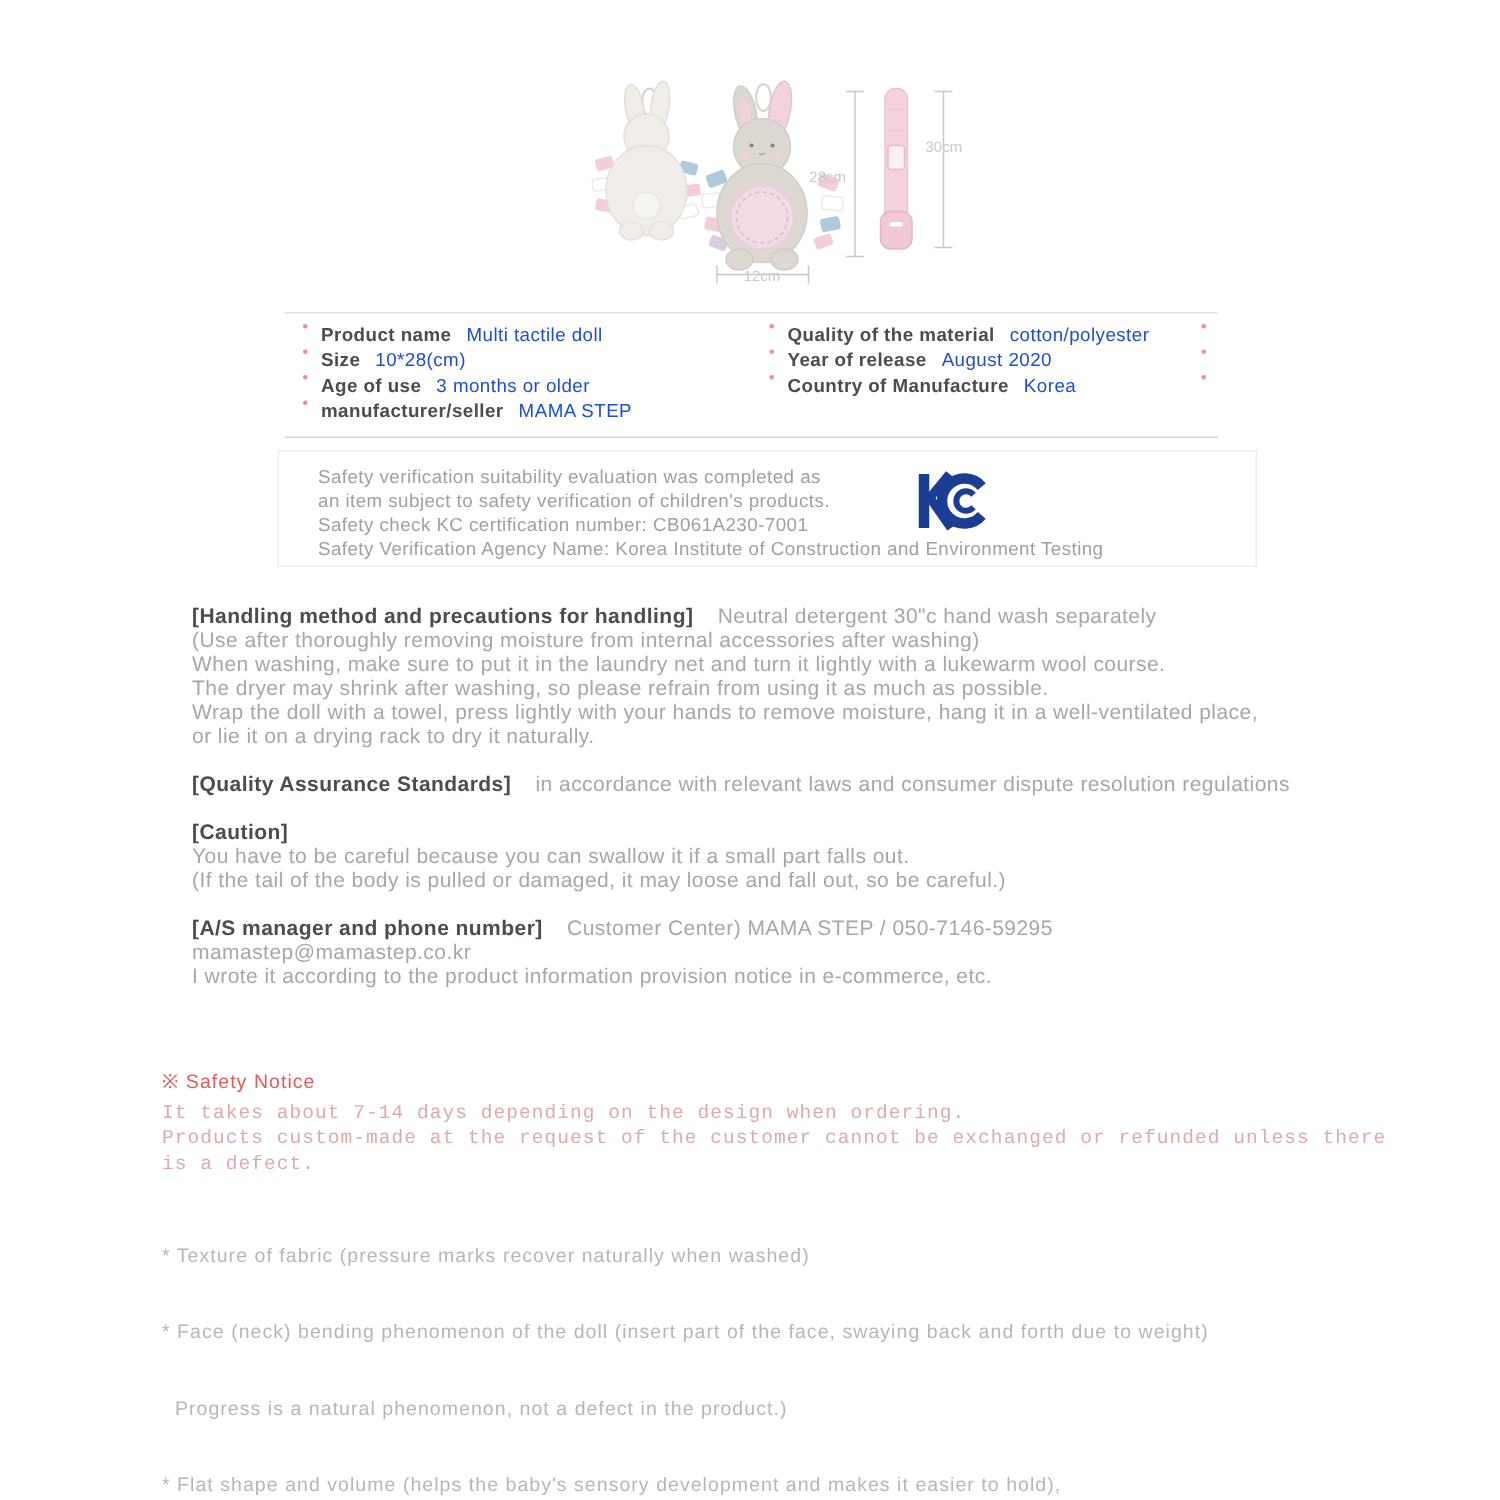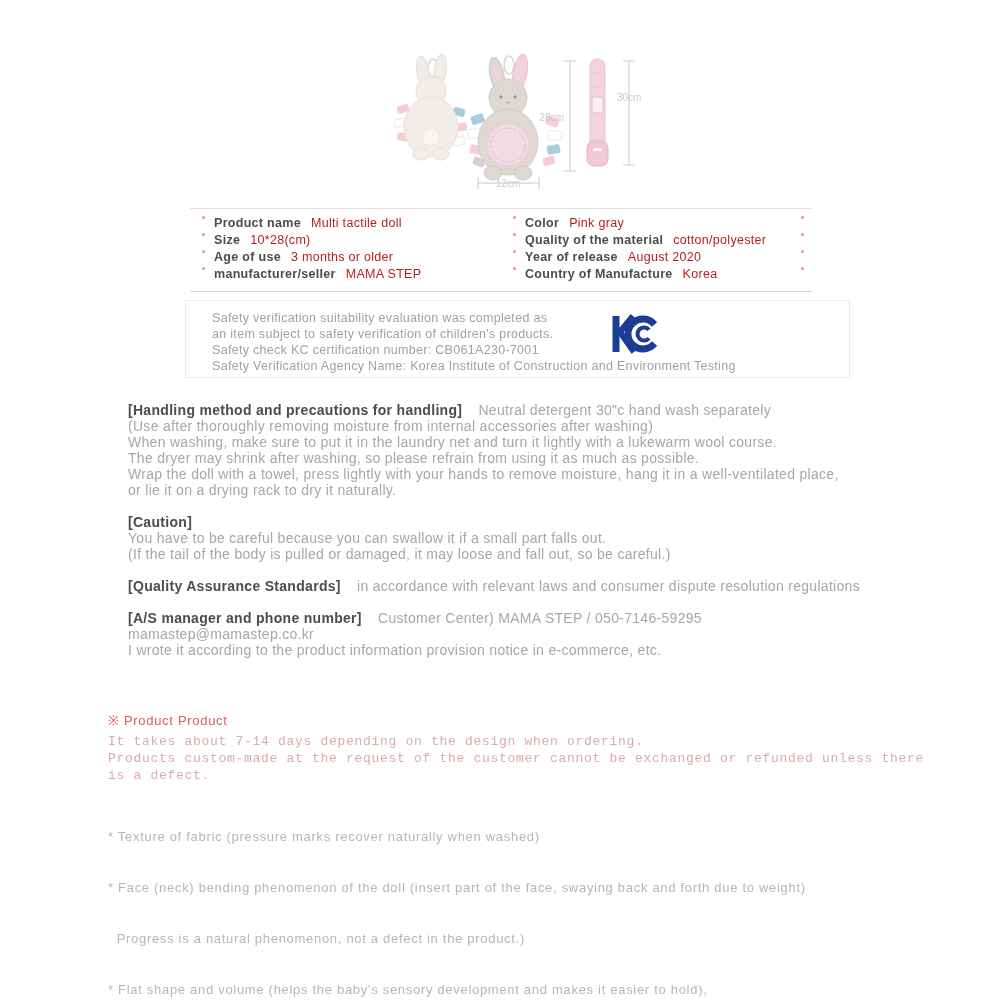--- a/index.html
+++ b/index.html
@@ -10,24 +10,24 @@
   .hero{position:absolute;left:383px;top:53px;width:270px;height:148px;}
 
   
   .info-table{position:absolute;left:190px;top:208px;width:622px;
       border-top:1px solid #e3e1df;border-bottom:1px solid #d6d4d2;
       padding:7px 0 7px;display:grid;grid-template-columns:1fr 1fr;}
   .info-row{display:flex;align-items:flex-start;height:17px;font-size:12.5px;letter-spacing:.3px;}
   .bullet{width:3px;height:3px;border-radius:50%;background:#ef8a9b;margin:0 9px 0 12px;flex:none;}
   .bullet.trail{margin-left:auto;margin-right:8px;}
   .info-label{font-weight:bold;color:#4f4b49;}
-  .info-value{color:#b91c1c;margin-left:10px;white-space:nowrap;}
-
-  
-  .safety{position:absolute;left:185px;top:300px;width:651px;height:76px;border:1px solid #ededed;padding-left:12px;}
+  .info-value{color:#1d4ed8;margin-left:10px;white-space:nowrap;}
+
+  
+  .safety{position:absolute;left:185px;top:300px;width:651px;height:76px;border:1px solid #ededed;}
   .safety-lines{position:absolute;left:26px;top:9px;font-size:12.5px;line-height:16px;
       color:#9da1a5;letter-spacing:.3px;white-space:nowrap;}
   .kc{position:absolute;left:421px;top:11px;}
 
   
   .sections{position:absolute;left:128px;top:402px;width:790px;font-size:14px;line-height:16px;
       color:#a9a6a3;letter-spacing:.3px;}
   .sec{margin-bottom:16px;}
   .line{white-space:nowrap;}
   .sec-head{color:#4f4b49;font-weight:bold;}
@@ -142,26 +142,20 @@
       </div>
       <div class="info-row">
         <span class="bullet"></span>
         <span class="info-label">manufacturer/seller</span>
         <span class="info-value">MAMA STEP</span>
       </div>
     </div>
     <div class="info-col">
       <div class="info-row">
         <span class="bullet"></span>
-        <span class="info-label">Color</span>
-        <span class="info-value">Pink gray</span>
-        <span class="bullet trail"></span>
-      </div>
-      <div class="info-row">
-        <span class="bullet"></span>
         <span class="info-label">Quality of the material</span>
         <span class="info-value">cotton/polyester</span>
         <span class="bullet trail"></span>
       </div>
       <div class="info-row">
         <span class="bullet"></span>
         <span class="info-label">Year of release</span>
         <span class="info-value">August 2020</span>
         <span class="bullet trail"></span>
       </div>
@@ -200,45 +194,45 @@
       </div>
       <div class="line">(Use after thoroughly removing moisture from internal accessories after washing)</div>
       <div class="line">When washing, make sure to put it in the laundry net and turn it lightly with a lukewarm wool course.</div>
       <div class="line">The dryer may shrink after washing, so please refrain from using it as much as possible.</div>
       <div class="line">Wrap the doll with a towel, press lightly with your hands to remove moisture, hang it in a well-ventilated place,</div>
       <div class="line">or lie it on a drying rack to dry it naturally.</div>
     </div>
 
     <div class="sec">
       <div class="line">
+        <span class="sec-head">[Quality Assurance Standards]</span>
+        <span class="suffix">in accordance with relevant laws and consumer dispute resolution regulations</span>
+      </div>
+    </div>
+
+    <div class="sec">
+      <div class="line">
         <span class="sec-head">[Caution]</span>
       </div>
       <div class="line">You have to be careful because you can swallow it if a small part falls out.</div>
       <div class="line">(If the tail of the body is pulled or damaged, it may loose and fall out, so be careful.)</div>
     </div>
 
     <div class="sec">
       <div class="line">
-        <span class="sec-head">[Quality Assurance Standards]</span>
-        <span class="suffix">in accordance with relevant laws and consumer dispute resolution regulations</span>
-      </div>
-    </div>
-
-    <div class="sec">
-      <div class="line">
         <span class="sec-head">[A/S manager and phone number]</span>
         <span class="suffix">Customer Center) MAMA STEP / 050-7146-59295</span>
       </div>
       <div class="line">mamastep@mamastep.co.kr</div>
       <div class="line">I wrote it according to the product information provision notice in e-commerce, etc.</div>
     </div>
   </div>
 
   <div class="notice">
-    <div class="notice-head">※ Product Product</div>
+    <div class="notice-head">※ Safety Notice</div>
     <div class="notice-line">It takes about 7-14 days depending on the design when ordering.</div>
     <div class="notice-line">Products custom-made at the request of the customer cannot be exchanged or refunded unless there is a defect.</div>
     <div class="notes">
       <div>* Texture of fabric (pressure marks recover naturally when washed)</div>
       <div>* Face (neck) bending phenomenon of the doll (insert part of the face, swaying back and forth due to weight)</div>
       <div>  Progress is a natural phenomenon, not a defect in the product.)</div>
       <div>* Flat shape and volume (helps the baby's sensory development and makes it easier to hold),</div>
       
       
       

